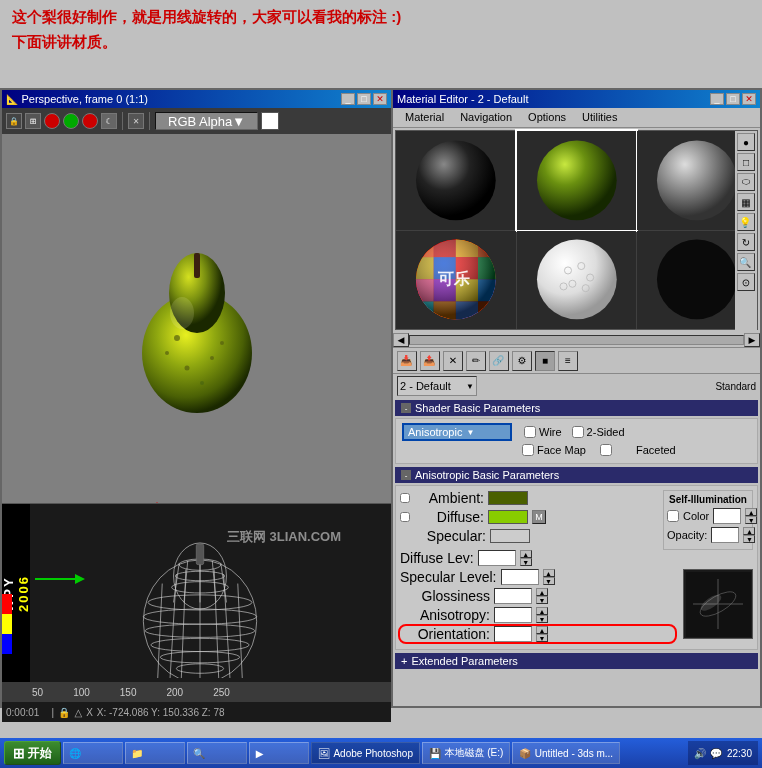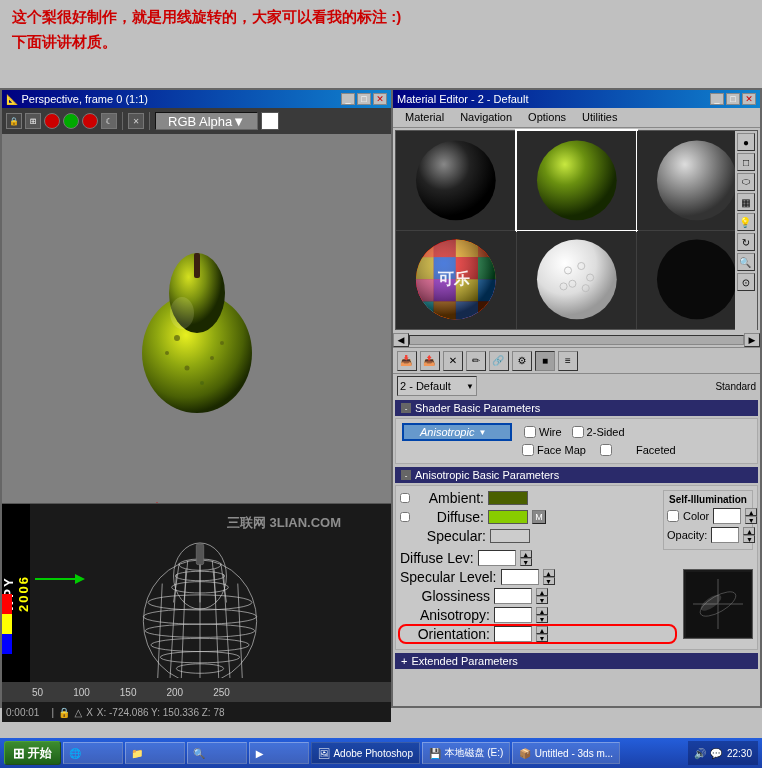--- a/index.html
+++ b/index.html
@@ -142,21 +142,21 @@
       transform: rotate(180deg);
       letter-spacing: 2px;
     }
     #wpy-text { color: white; }
     #year-text { color: #ffff00; }
 
     
     #watermark {
       position: absolute;
       right: 50px;
-      top: 10px;
+      top: 24px;
       color: #aaa;
       font-size: 13px;
       font-weight: bold;
       opacity: 0.8;
     }
 
     
     #material-editor {
       width: 369px;
       height: 620px;
@@ -385,25 +385,24 @@
       display: flex; align-items: center; justify-content: center;
       cursor: pointer; color: white;
     }
 
     
     .shader-dropdown {
       background: #c8c8c8;
       border: 1px inset #888;
       height: 18px;
       display: flex; align-items: center;
-      padding: 0 16px;
+      padding: 0 4px;
       cursor: pointer;
       font-size: 11px;
       min-width: 110px;
-      font-style: italic;
     }
     .shader-dropdown-arrow {
       margin-left: 4px; font-size: 8px;
     }
 
     .wire-check-group {
       display: flex; gap: 10px; margin-left: 8px;
     }
     .check-item {
       display: flex; align-items: center; gap: 3px; font-size: 11px;

